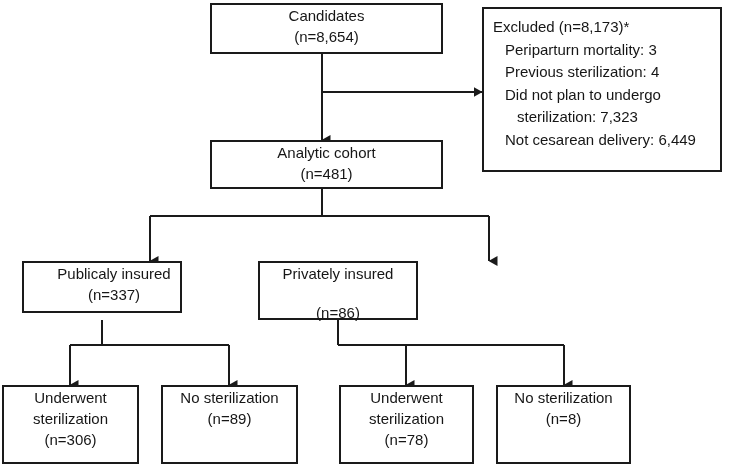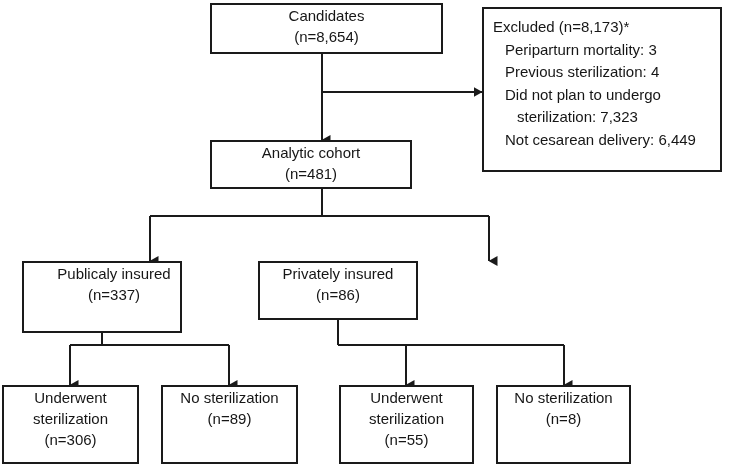--- a/index.html
+++ b/index.html
@@ -91,50 +91,50 @@
 
   <div class="box left-align" style="left:482px; top:7px; width:240px; height:165px;">
     <span class="line">Excluded (n=8,173)*</span>
     <span class="line indent1">Periparturn mortality: 3</span>
     <span class="line indent1">Previous sterilization: 4</span>
     <span class="line indent1">Did not plan to undergo</span>
     <span class="line indent2">sterilization: 7,323</span>
     <span class="line indent1">Not cesarean delivery: 6,449</span>
   </div>
 
-  <div class="box" style="left:210px; top:140px; width:202px; height:49px;">
+  <div class="box" style="left:210px; top:140px; width:233px; height:49px;">
     <span class="line">Analytic cohort</span>
     <span class="line">(n=481)</span>
   </div>
 
-  <div class="box" style="left:22px; top:261px; width:160px; height:72px;padding-left:24px;">
+  <div class="box" style="left:22px; top:261px; width:160px; height:52px;padding-left:24px;">
     <span class="line">Publicaly insured</span>
     <span class="line">(n=337)</span>
   </div>
 
-  <div class="box" style="left:258px; top:261px; width:160px; height:59px;">
+  <div class="box" style="left:258px; top:261px; width:160px; height:59px;gap:18px;">
     <span class="line">Privately insured</span>
     <span class="line">(n=86)</span>
   </div>
 
   <div class="box" style="left:2px; top:385px; width:137px; height:79px;">
     <span class="line">Underwent</span>
     <span class="line">sterilization</span>
     <span class="line">(n=306)</span>
   </div>
 
   <div class="box" style="left:161px; top:385px; width:137px; height:79px;">
     <span class="line">No sterilization</span>
     <span class="line">(n=89)</span>
   </div>
 
   <div class="box" style="left:339px; top:385px; width:135px; height:79px;">
     <span class="line">Underwent</span>
     <span class="line">sterilization</span>
-    <span class="line">(n=55)</span>
+    <span class="line">(n=78)</span>
   </div>
 
   <div class="box" style="left:496px; top:385px; width:135px; height:79px;">
     <span class="line">No sterilization</span>
     <span class="line">(n=8)</span>
   </div>
 
 </div>
 
 </body></html>

